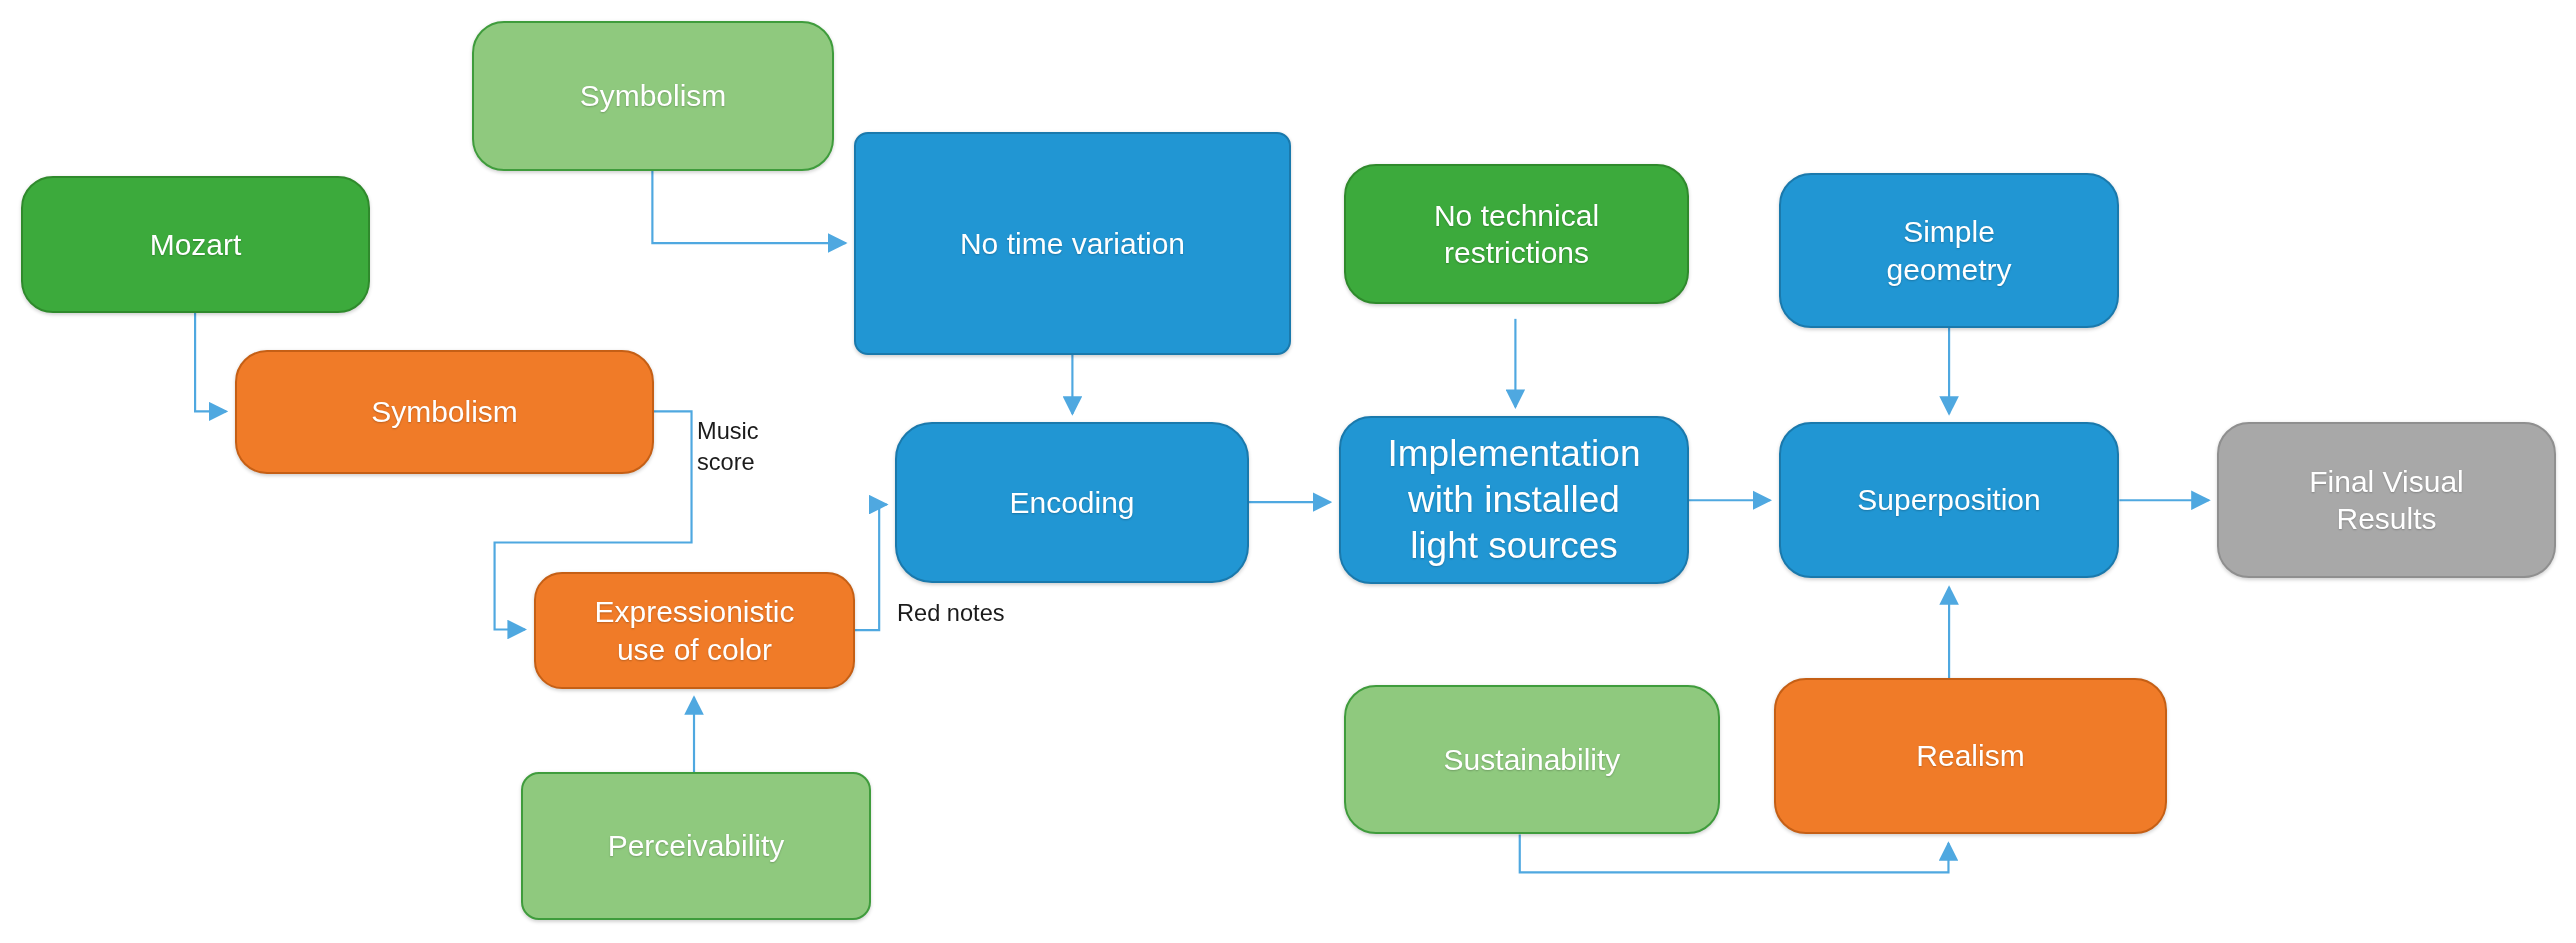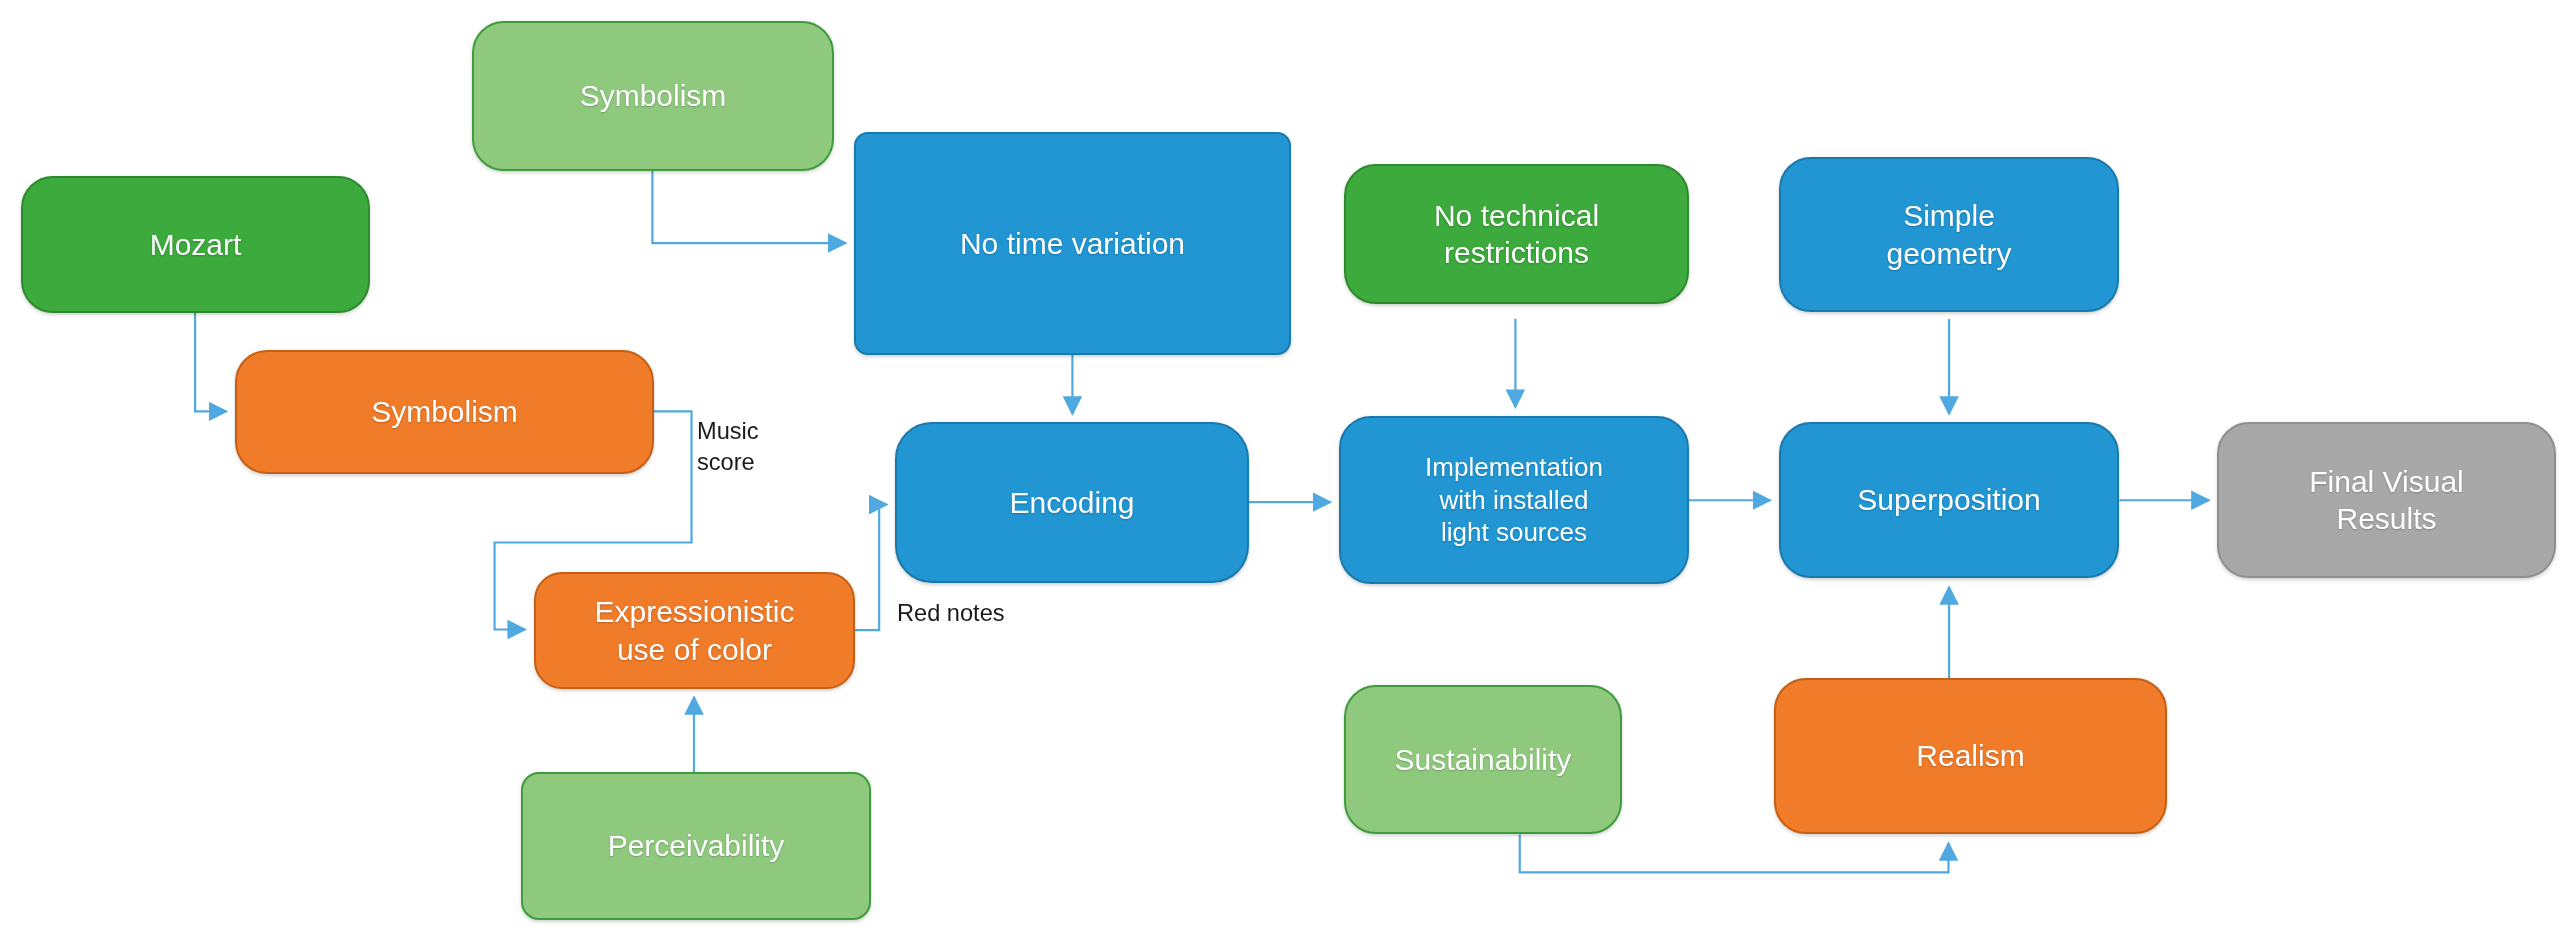--- a/index.html
+++ b/index.html
@@ -39,28 +39,28 @@
   .light-green  { background: #8FC97E; border-color: #3F9C3C; }
   .orange       { background: #F07B28; border-color: #C55F15; }
   .blue         { background: #2196D3; border-color: #1A79AC; }
   .gray         { background: #A8A8A8; border-color: #8F8F8F; }
 
   .n-mozart        { left: 21px;   top: 176px;  width: 349px; height: 137px; }
   .n-constancy     { left: 472px;  top: 21px;   width: 362px; height: 150px; }
   .n-symbolism     { left: 235px;  top: 350px;  width: 419px; height: 124px; }
   .n-no-time-var   { left: 854px; top: 132px;  width: 437px; height: 223px; border-radius: 14px; }
   .n-no-tech       { left: 1344px; top: 164px;  width: 345px; height: 140px; }
-  .n-simple-geo    { left: 1779px; top: 157px;  width: 340px; height: 155px; }
+  .n-simple-geo    { left: 1779px; top: 173px;  width: 340px; height: 155px; }
   .n-encoding      { left: 895px; top: 422px;  width: 354px; height: 161px; border-radius: 37px; }
-  .n-implementation{ left: 1339px; top: 416px;  width: 350px; height: 168px; font-size: 26px; }
+  .n-implementation{ left: 1339px; top: 416px;  width: 350px; height: 168px; font-size: 37px; }
   .n-superposition { left: 1779px; top: 422px;  width: 340px; height: 156px; }
   .n-final-visual  { left: 2217px; top: 422px;  width: 339px; height: 156px; }
   .n-expressionistic{ left: 534px; top: 572px;  width: 321px; height: 117px; border-radius: 28px; }
   .n-perceivability{ left: 521px;  top: 772px; width: 350px; height: 148px; border-radius: 18px; }
-  .n-sustainability{ left: 1344px; top: 685px; width: 278px; height: 149px; text-align: center; }
+  .n-sustainability{ left: 1344px; top: 685px; width: 376px; height: 149px; text-align: center; }
   .n-realism       { left: 1774px; top: 678px; width: 393px; height: 156px; }
 
   .edge-label {
     position: absolute;
     color: #1b1b1b;
     font-size: 23.6px;
     line-height: 1.3;
     white-space: pre-line;
   }
   .el-music-score { left: 697px; top: 372px; margin-top: 44px; }

